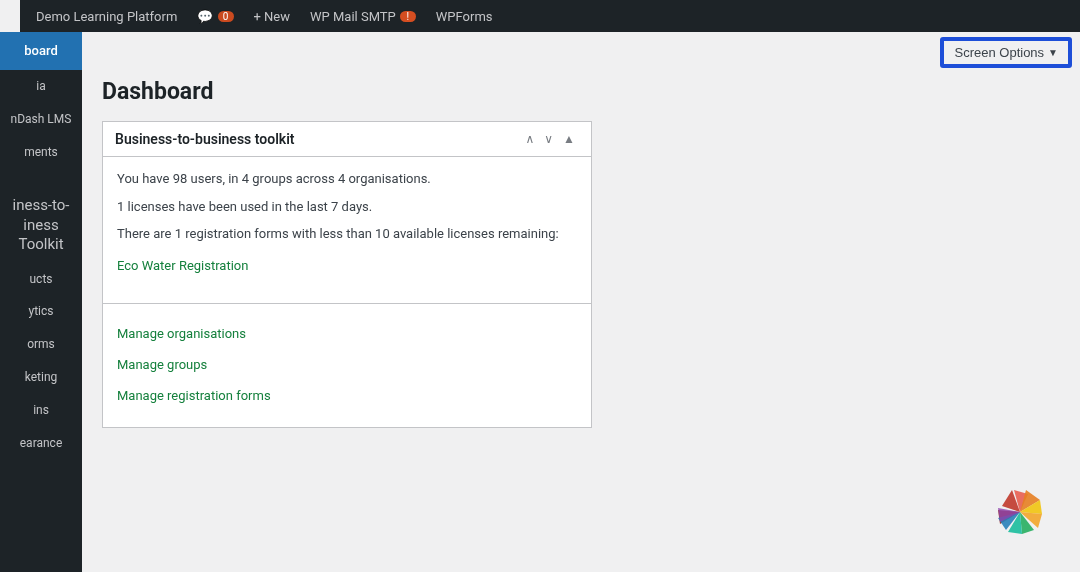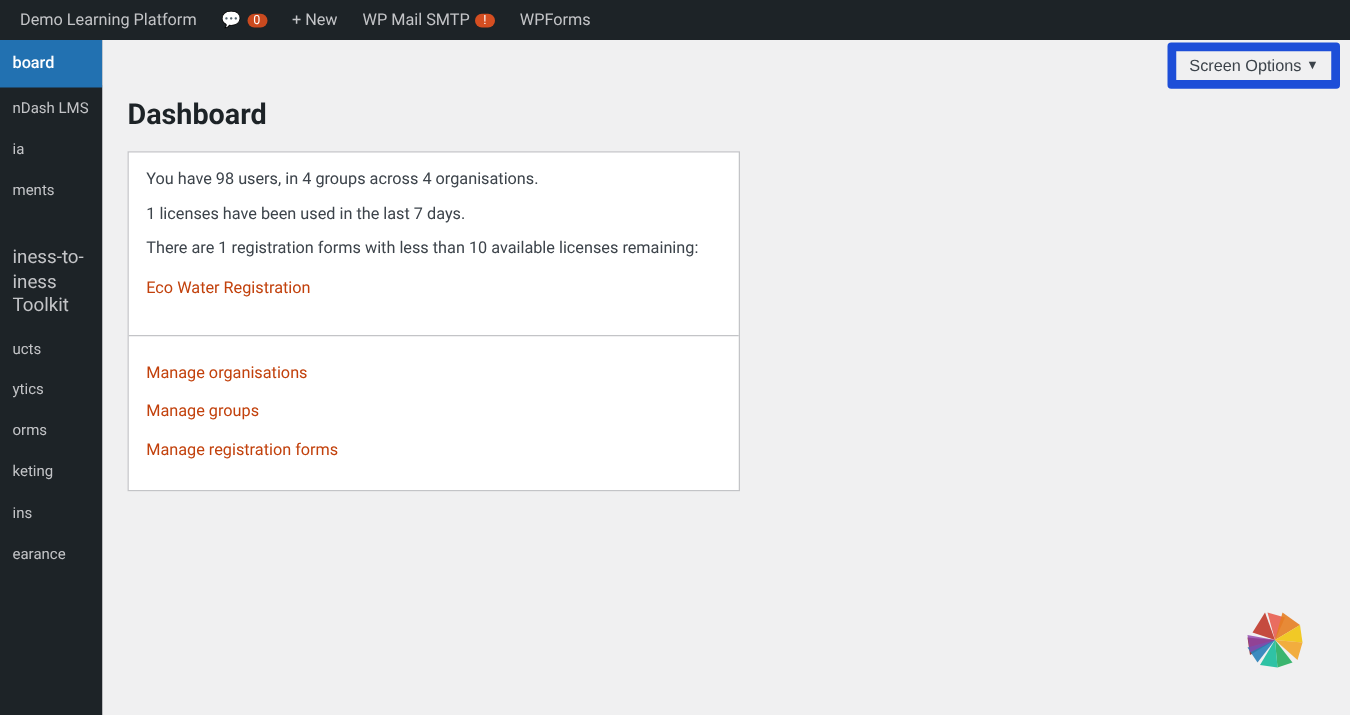--- a/index.html
+++ b/index.html
@@ -8,20 +8,21 @@
     
     .admin-bar {
       background: #1d2327;
       color: #c3c4c7;
       height: 32px;
       display: flex;
       align-items: center;
       padding: 0 8px;
       gap: 4px;
       flex-shrink: 0;
+      margin-left: 20px;
     }
     .admin-bar-item {
       display: flex;
       align-items: center;
       gap: 4px;
       padding: 0 8px;
       color: #c3c4c7;
       font-size: 13px;
       height: 32px;
     }
@@ -49,20 +50,21 @@
     }
 
     
     .sidebar {
       background: #1d2327;
       width: 82px;
       flex-shrink: 0;
       overflow: hidden;
       display: flex;
       flex-direction: column;
+      text-align: center;
     }
     .sidebar-item {
       color: #c3c4c7;
       padding: 8px 10px;
       font-size: 12px;
       cursor: pointer;
       white-space: nowrap;
       overflow: hidden;
       text-overflow: ellipsis;
       line-height: 1.4;
@@ -89,21 +91,21 @@
       background: #f0f0f1;
       display: flex;
       align-items: center;
       justify-content: flex-end;
       padding: 4px 8px 0 20px;
       flex-shrink: 0;
       height: 36px;
     }
     .screen-options-btn {
       background: #f0f0f1;
-      border: 7px solid #1d4ed8;
+      border: 4px solid #1d4ed8;
       border-radius: 3px;
       padding: 4px 10px;
       font-size: 13px;
       color: #3c434a;
       cursor: pointer;
       display: flex;
       align-items: center;
       gap: 4px;
     }
     .screen-options-btn .arrow { font-size: 10px; }
@@ -168,21 +170,21 @@
     .widget-body strong {
       font-weight: 400;
     }
     .widget-divider {
       border: none;
       border-top: 1px solid #c3c4c7;
       margin: 8px 0;
     }
     .widget-link {
       display: block;
-      color: #c2410c;
+      color: #15803d;
       text-decoration: none;
       font-size: 13px;
       margin-bottom: 8px;
       padding: 6px 0 2px 0;
     }
     .widget-links-section {
       padding: 8px 14px 14px 14px;
     }
 
     
@@ -223,24 +225,24 @@
   </span>
 </div>
 
 <div class="wp-layout">
 
   <div class="sidebar">
     <div class="sidebar-item sidebar-dashboard">
       <span>board</span>
     </div>
     <div class="sidebar-item">
+      <span>ia</span>
+    </div>
+    <div class="sidebar-item">
       <span>nDash LMS</span>
-    </div>
-    <div class="sidebar-item">
-      <span>ia</span>
     </div>
     <div class="sidebar-item">
       <span>ments</span>
     </div>
     <div class="sidebar-item" style="white-space: pre-line; font-size: 15px; line-height: 1.3;">
       <span>iness-to-
 iness Toolkit</span>
     </div>
     <div class="sidebar-item">
       <span>ucts</span>
@@ -268,20 +270,34 @@
       <button class="screen-options-btn">
         <span>Screen Options</span>
         <span class="arrow">▼</span>
       </button>
     </div>
 
     <div class="page-body">
       <h1 class="page-title">Dashboard</h1>
 
       <div class="widget-box">
+        <div class="widget-header">
+          <span class="widget-title">Business-to-business toolkit</span>
+          <div class="widget-controls">
+            <button class="widget-btn">
+              <span>∧</span>
+            </button>
+            <button class="widget-btn">
+              <span>∨</span>
+            </button>
+            <button class="widget-btn">
+              <span>▲</span>
+            </button>
+          </div>
+        </div>
 
         <div class="widget-body">
           <p>
             <span>You have </span><strong>98</strong><span> users, in </span><strong>4</strong><span> groups across </span><strong>4</strong><span> organisations.</span>
           </p>
           <p>1 licenses have been used in the last 7 days.</p>
           <p>
             <span>There are </span><span>1</span><span> registration forms with less than 10 available licenses remaining:</span>
           </p>
           <a href="#" class="widget-link">Eco Water Registration</a>

